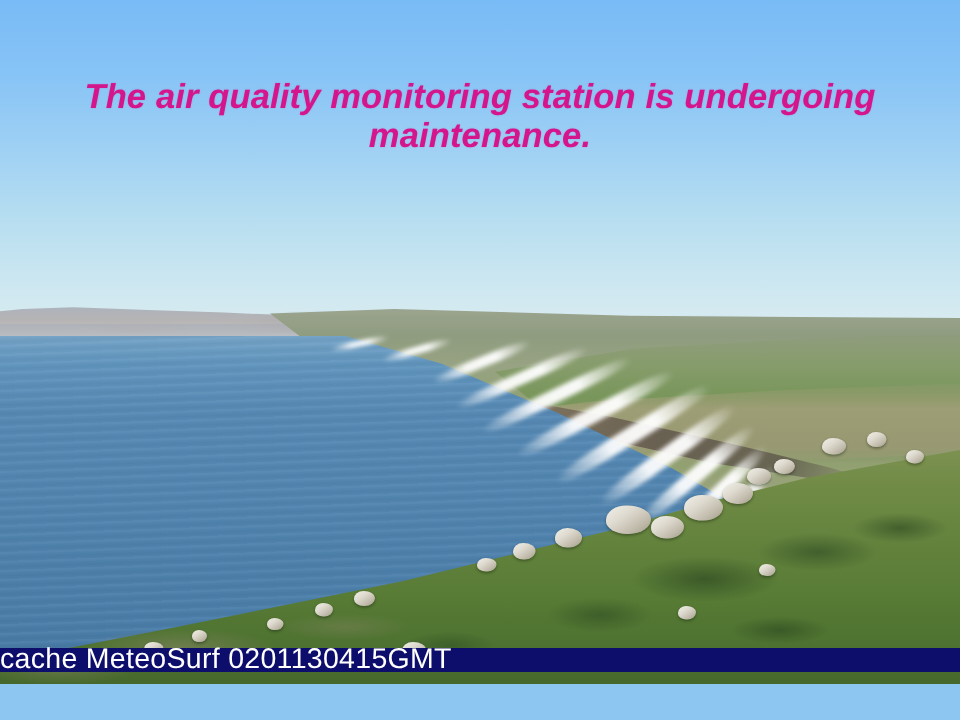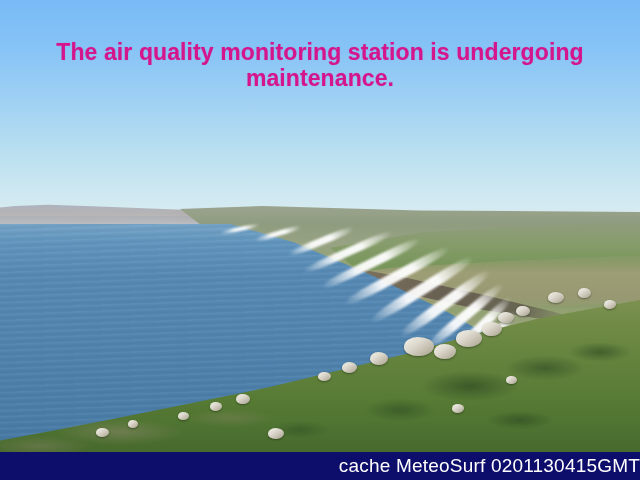--- a/index.html
+++ b/index.html
@@ -209,40 +209,41 @@
     left: 0;
     width: 640px;
     text-align: center;
     color: #d5158c;
     font-weight: bold;
     letter-spacing: 0.1px;
     line-height: 1.12;
     text-shadow: 0 0 1px rgba(213,21,140,.35);
   }
   #notice-line-1 {
-    top: 40px;
+    top: 52px;
     font-size: 23px;
     padding: 0 26px;
     width: 588px;
+    font-style: italic;
   }
   #notice-line-2 {
     top: 137px;
     font-size: 22px;
   }
 
   
   #footer {
     position: absolute;
-    left: 0; top: 452px;
-    width: 640px; height: 28px;
+    left: 0; top: 432px;
+    width: 640px; height: 16px;
     background: #0d0d6b;
     color: #ffffff;
     display: flex;
     align-items: center;
-    justify-content: flex-end;
+    justify-content: flex-start;
   }
   #footer-text {
     font-size: 19px;
     letter-spacing: .2px;
     white-space: nowrap;
     line-height: 24px;
   }
 </style>
 </head>
 <body>

